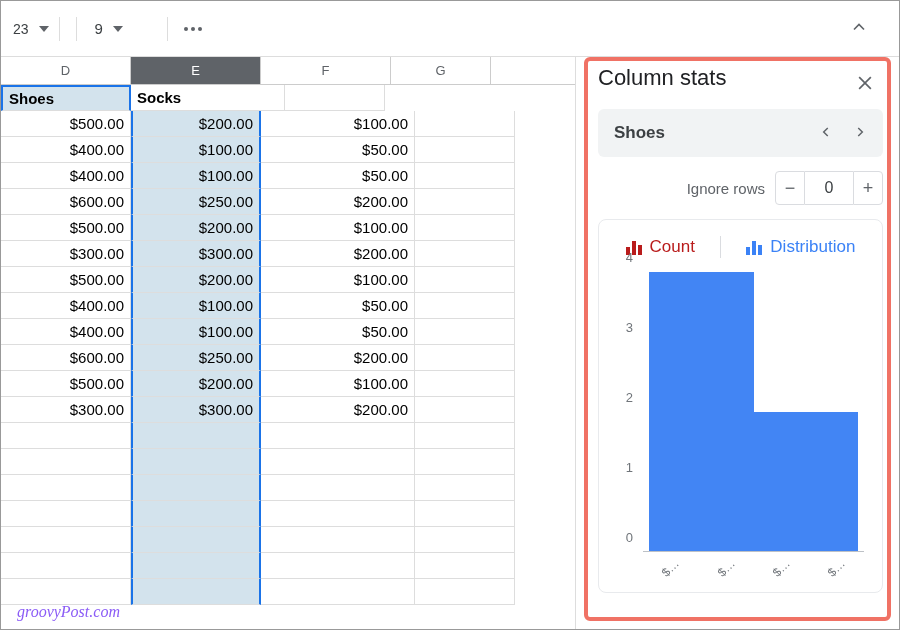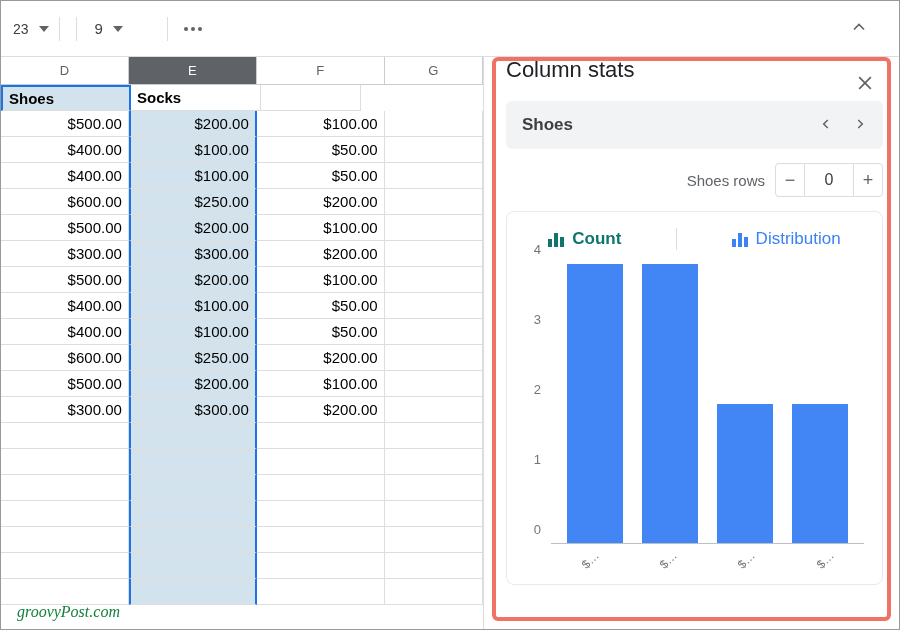--- a/index.html
+++ b/index.html
@@ -46,29 +46,29 @@
   .cell {
     border-right:1px solid #ddd; border-bottom:1px solid #ddd;
     padding:0 6px; display:flex; align-items:center; font-size:15px;
     overflow:hidden;
   }
   .cD, .cF { justify-content:flex-end; }
   .cE { justify-content:flex-end; background:#d3e3ed; border-left:2px solid #1a73e8; border-right:2px solid #1a73e8; }
   .hdr { font-weight:bold; justify-content:flex-start !important; }
   .cD { width:130px; }
   .cE { width:130px; }
-  .cF { width:130px; }
+  .cF { width:154px; }
   .cG { width:100px; }
   .watermark {
-    position:absolute; bottom:8px; left:16px; color:#15803d;
+    position:absolute; bottom:8px; left:16px; color:#8b5cf6;
     font-style:italic; font-family:Georgia,serif; font-size:16px;
   }
   .panel {
-    width: 416px; border-left:1px solid #ddd; position:relative;
-    background:#fff; padding:0 16px 8px 22px;
+    width: 324px; border-left:1px solid #ddd; position:relative;
+    background:#fff; padding:8px 16px 8px 22px;
   }
   .redbox {
     position:absolute; top:0; bottom:8px; left:8px; right:8px;
     border:4px solid #f07265; border-radius:6px; pointer-events:none;
   }
   .panel-title { font-size:22px; font-weight:400; color:#202124; margin-bottom:18px;}
   .panel-close { position:absolute; top:16px; right:24px; cursor:pointer;}
   .panel-close svg { width:20px;height:20px; stroke:#5f6368; stroke-width:2;}
   .colchip {
     background:#f1f3f4; border-radius:6px; padding:14px 16px;
@@ -87,21 +87,21 @@
   }
   .stepper .mbtn{border-radius:4px 0 0 4px;}
   .stepper .pbtn{border-radius:0 4px 4px 0;}
   .stepper input {
     width:48px;height:34px;border:1px solid #dadce0;border-left:none;border-right:none;
     text-align:center;font-size:16px;color:#3c4043;
   }
   .chartcard { border:1px solid #e8eaed; border-radius:8px; padding:16px 14px 10px 14px;}
   .tabs { display:flex; justify-content:space-around; align-items:center; margin-bottom:14px;}
   .tab { display:flex; align-items:center; gap:8px; font-size:17px; font-weight:500; cursor:pointer; color:#3b82f6;}
-  .tab.active { color:#0f766e;font-weight:bold;}
+  .tab.active { color:#b91c1c;}
   .tabsep { width:1px; height:22px; background:#dadce0;}
   .baricon { display:inline-flex; align-items:flex-end; gap:2px; height:16px;}
   .baricon span { width:4px; background:currentColor;}
   .chart { position:relative; height:310px; padding-left:26px;}
   .yaxis { position:absolute; left:0; top:0; bottom:30px; width:26px;}
   .ytick { position:absolute; left:0; width:100%; text-align:right; font-size:13px; color:#70757a; transform:translateY(-50%); padding-right:6px;}
   .plot { position:absolute; left:30px; right:4px; top:0; bottom:30px; border-bottom:1px solid #bdc1c6;}
   .bars { display:flex; justify-content:space-around; align-items:flex-end; height:100%; padding:0 6px;}
   .bar { background:#4285f4; width:56px;}
   .xaxis { position:absolute; left:30px; right:4px; bottom:0; height:28px; display:flex; justify-content:space-around; align-items:center;}
@@ -282,21 +282,21 @@
             </svg>
         </span>
         <span class="chev">
           <svg viewBox="0 0 24 24">
               <polyline points="9 5 16 12 9 19"></polyline>
             </svg>
         </span>
       </div>
     </div>
     <div class="ignore">
-      <span>Shoes rows</span>
+      <span>Ignore rows</span>
       <div class="stepper">
         <button class="mbtn">−</button>
         <input value="0" style="">
         <button class="pbtn">+</button>
       </div>
     </div>
     <div class="chartcard">
       <div class="tabs">
         <div class="tab active">
           <span class="baricon">

